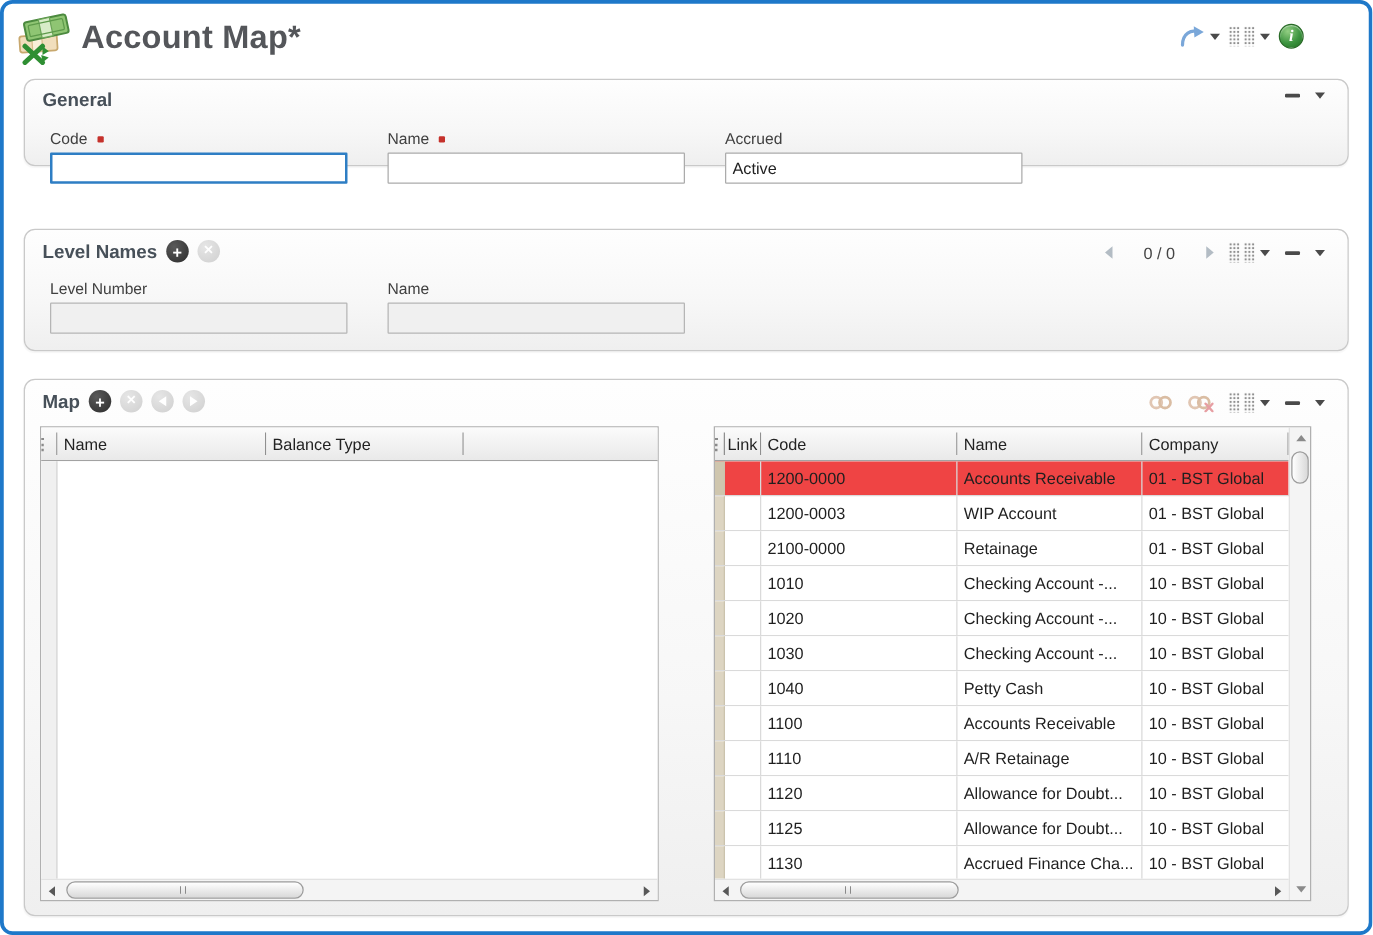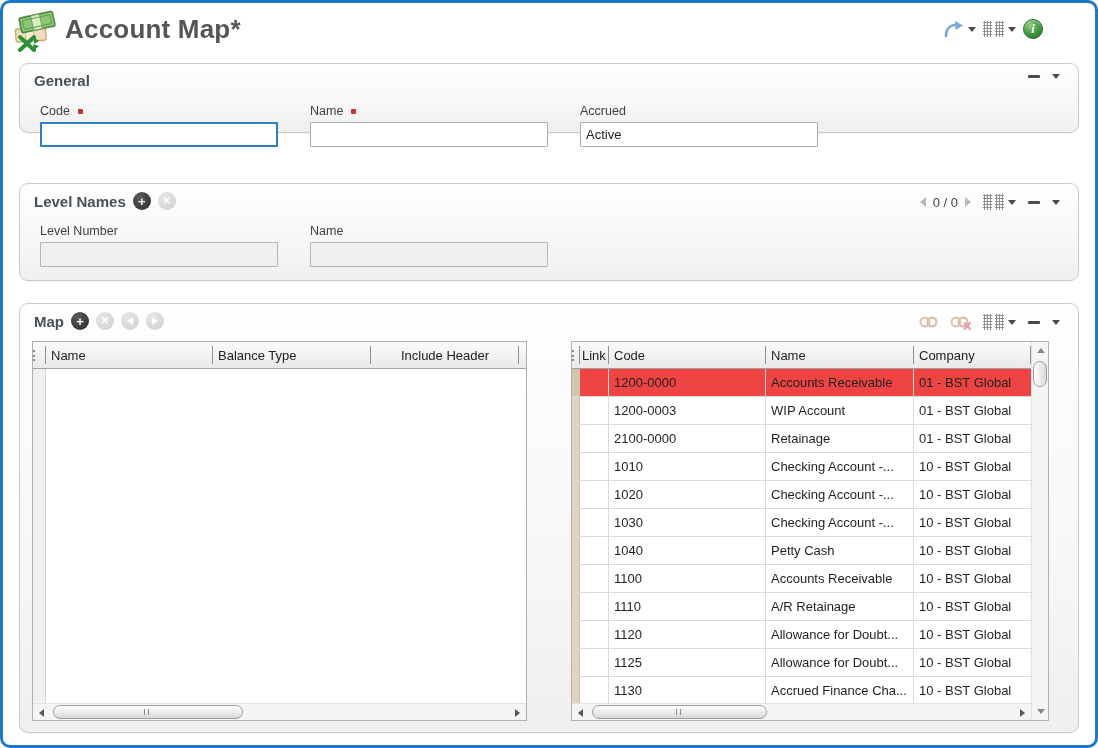--- a/index.html
+++ b/index.html
@@ -67,21 +67,21 @@
   .field .lbl { font-size:12.5px; color:#404040; margin-bottom:4px; display:flex; align-items:center; }
   .req-dot { width:5px; height:5px; background:#c5312b; border-radius:1px; margin-left:8px; display:inline-block; }
   .tb {
     width:238px; height:25px; border:1px solid #ababab; background:#fff;
     font:13px "Liberation Sans", sans-serif; color:#222; padding:0 5px; border-radius:1px;
   }
   .tb.focused { border:2px solid #2e7ec4; padding:0 4px; }
   .tb.disabled { background:#f0f0f0; border-color:#b5b5b5; }
 
   
-  .pager { display:flex; align-items:center; gap:7px; font-size:13px; color:#444;justify-content:flex-end; }
+  .pager { display:flex; align-items:center; gap:25px; font-size:13px; color:#444;justify-content:flex-end; }
   .pg-tri-l { width:0;height:0;border-top:5px solid transparent;border-bottom:5px solid transparent;border-right:6px solid #b3bcc4; }
   .pg-tri-r { width:0;height:0;border-top:5px solid transparent;border-bottom:5px solid transparent;border-left:6px solid #b3bcc4; }
 
   
   .chain { opacity:.85; }
 
   
   .grid {
     position:absolute; top:37px; height:380px; background:#fff;
     border:1px solid #b0b0b0; display:flex;
@@ -326,21 +326,20 @@
         </span>
     </div>
 
     <div class="grid" id="grid-left">
       <div class="ghead">
         <div class="hcell lh-gut">
             <span class="grip"></span>
           </div>
         <div class="hcell lh-name">Name</div>
         <div class="hcell lh-bal">Balance Type</div>
-        <div class="hcell lh-inc">Include Header</div>
         <div class="hcell lh-fill"></div>
       </div>
       <div class="lbody">
         <div class="lgutter"></div>
       </div>
       <div class="hscroll">
         <span class="sbtn left">
             <span class="tri-l"></span>
           </span>
         <span class="hthumb"></span>

